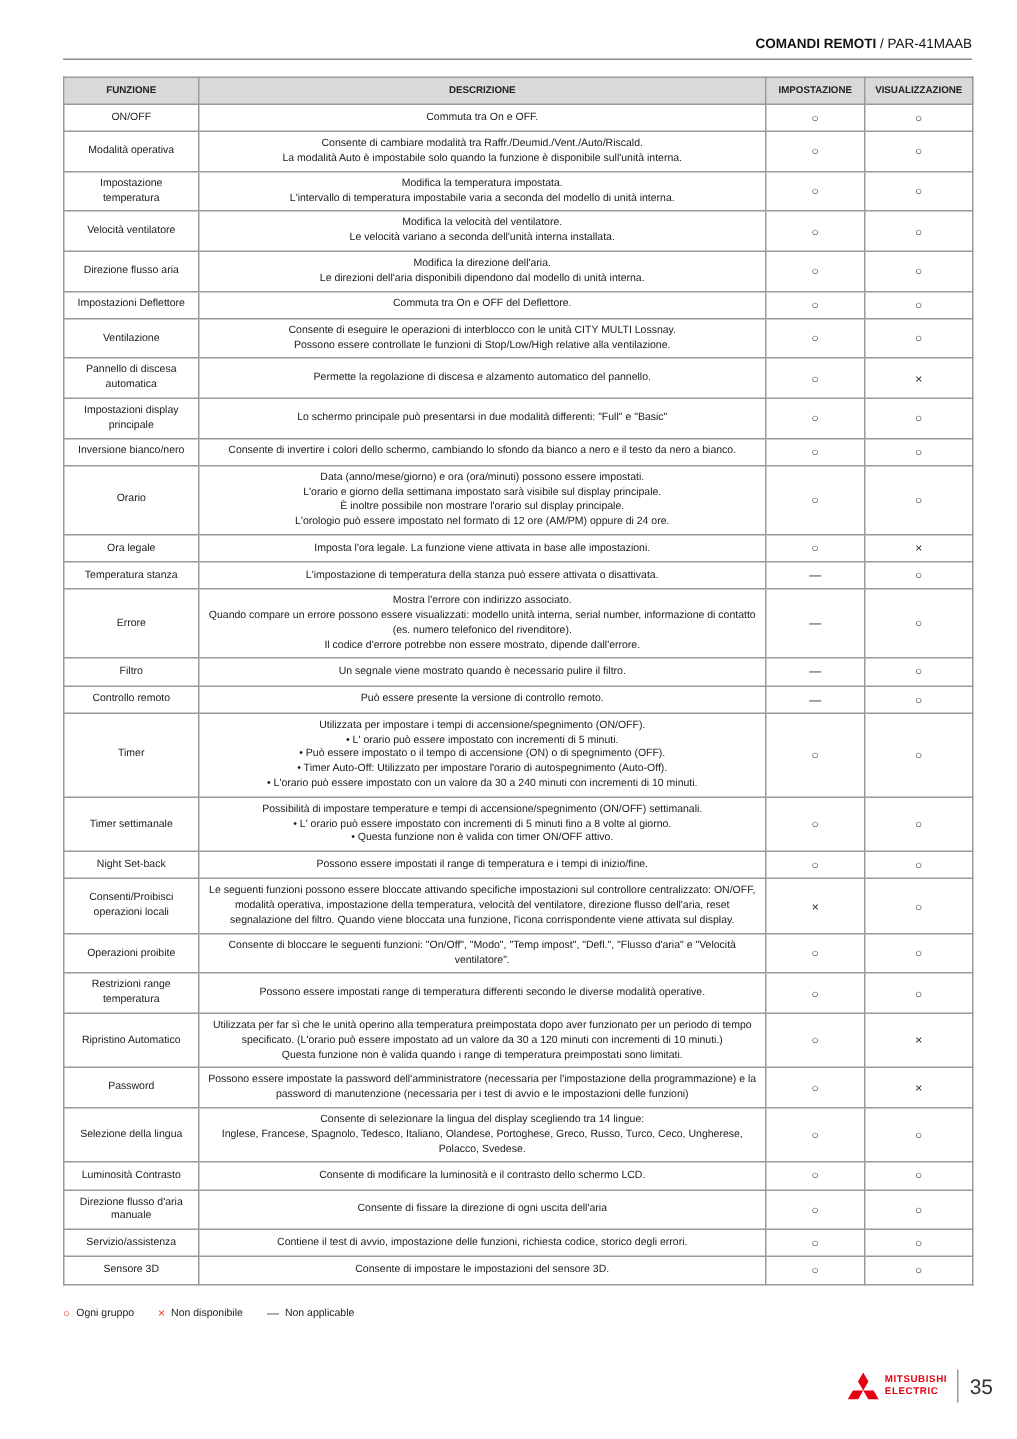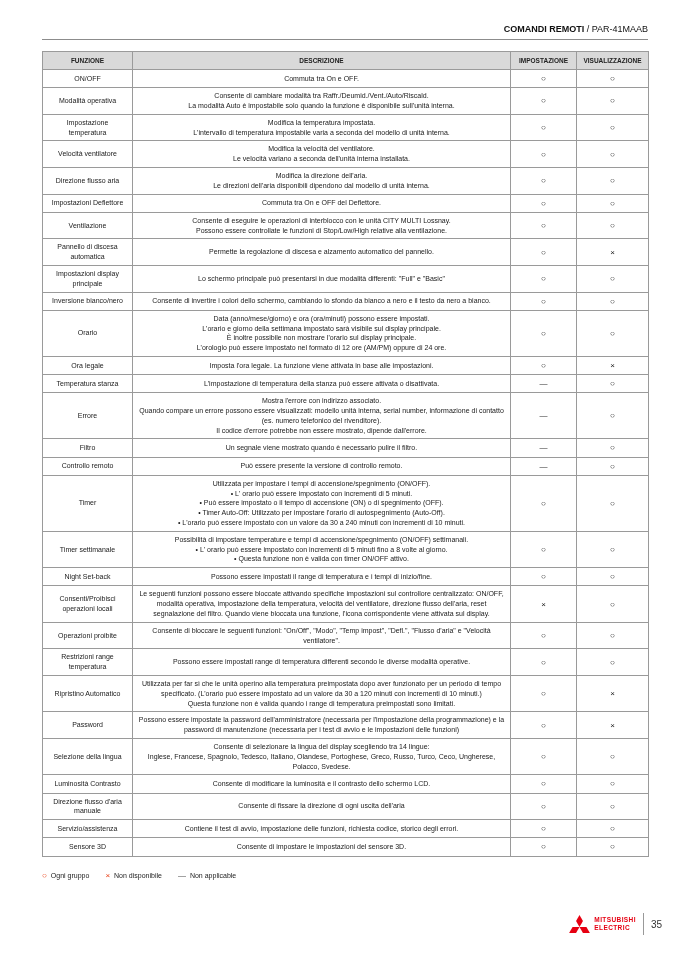--- a/index.html
+++ b/index.html
@@ -29,21 +29,21 @@
 
   .legend { display:flex; align-items:center; gap:16px; margin-top:14px; font-size:7px; color:#222; }
   .legend-item { display:flex; align-items:center; gap:4px; }
   .legend .sym { font-size:8px; }
 
   .doc-footer { position:absolute; right:16px; bottom:24px; display:flex; align-items:center; gap:7px; }
   .brand { display:flex; align-items:center; gap:4px; }
   .logo { width:21px; height:18px; display:block; }
   .brand-text { color:#e60012; font-weight:bold; font-size:6.5px; line-height:1.2; letter-spacing:0.4px; }
   .footer-divider { width:1px; height:22px; background:#999; }
-  .page-number { font-size:10px; color:#333; }
+  .page-number { font-size:14px; color:#333; }
 </style>
 </head>
 <body>
 
 <div class="page">
 
   <header class="doc-header">
     <div class="doc-title">
       <span class="bold">COMANDI REMOTI</span><span> / PAR-41MAAB</span>
     </div>

